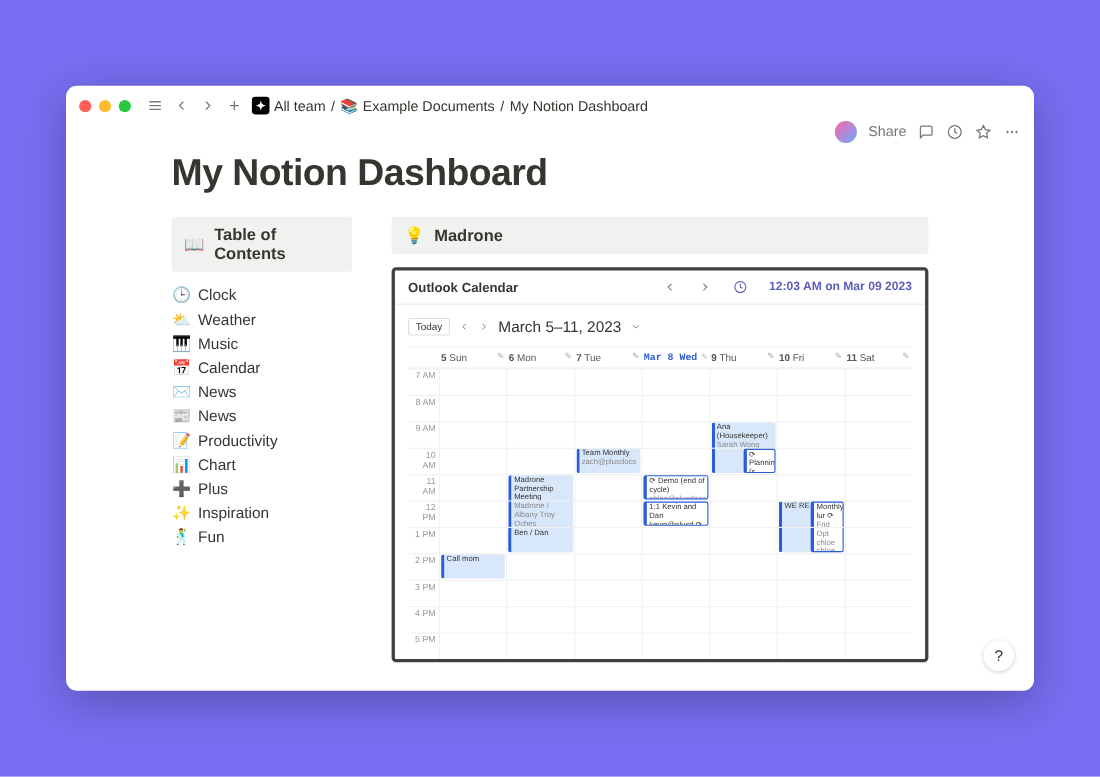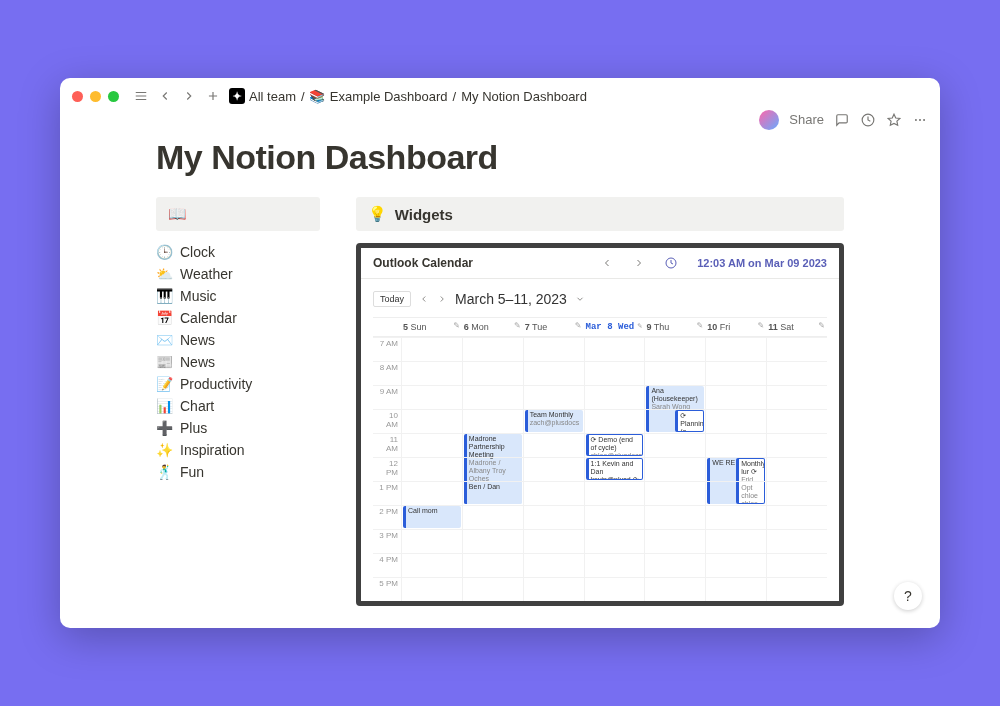--- a/index.html
+++ b/index.html
@@ -63,21 +63,21 @@
   align-items: center;
   gap: 8px;
   margin-bottom: 10px;
 }
 
 .toc-list { list-style: none; }
 .toc-list li { padding: 3px 0; font-size: 14px; color: #37352f; display: flex; align-items: center; gap: 6px; cursor: pointer; }
 .toc-list li .e { width: 18px; text-align: center; }
 
 .widget-card {
-  border: 5px solid #404040;
+  border: 3px solid #404040;
   border-radius: 4px;
   margin-top: 12px;
   overflow: hidden;
 }
 .widget-header {
   display: flex;
   align-items: center;
   padding: 8px 12px;
   font-size: 12px;
   font-weight: 600;
@@ -158,21 +158,21 @@
         </svg>
     </div>
     <div class="crumbs">
       <span class="crumb-seg">
         <span class="plus-badge">✦</span>
         <span>All team</span>
       </span>
       <span>/</span>
       <span class="crumb-seg">
         <span>📚</span>
-        <span>Example Dashboard</span>
+        <span>Example Documents</span>
       </span>
       <span>/</span>
       <span class="crumb-seg">
         <span>My Notion Dashboard</span>
       </span>
     </div>
     <div class="spacer"></div>
     <div class="tb-right">
       <div class="avatar"></div>
       <span>Share</span>
@@ -202,20 +202,21 @@
     </div>
   </div>
 
   <div class="page">
     <h1 class="page-title">My Notion Dashboard</h1>
 
     <div class="cols">
       <div class="left-col">
         <div class="h2-block">
           <span>📖</span>
+          <span>Table of Contents</span>
         </div>
         <ul class="toc-list" id="toc-list">
             <li>
               <span class="e">🕒</span>
               <span>Clock</span>
             </li>
             <li>
               <span class="e">⛅</span>
               <span>Weather</span>
             </li>
@@ -254,21 +255,21 @@
             <li>
               <span class="e">🕺</span>
               <span>Fun</span>
             </li>
           </ul>
       </div>
 
       <div class="right-col">
         <div class="h2-block">
           <span>💡</span>
-          <span>Widgets</span>
+          <span>Madrone</span>
         </div>
 
         <div class="widget-card">
           <div class="widget-header">
             <span>Outlook Calendar</span>
             <div class="spacer"></div>
             <div class="wh-nav">
               <span class="tb-icon" style="width:12px;height:12px">
                   <svg viewBox="0 0 24 24" fill="none" stroke="currentColor" stroke-width="2">
                     <polyline points="15 18 9 12 15 6"></polyline>

